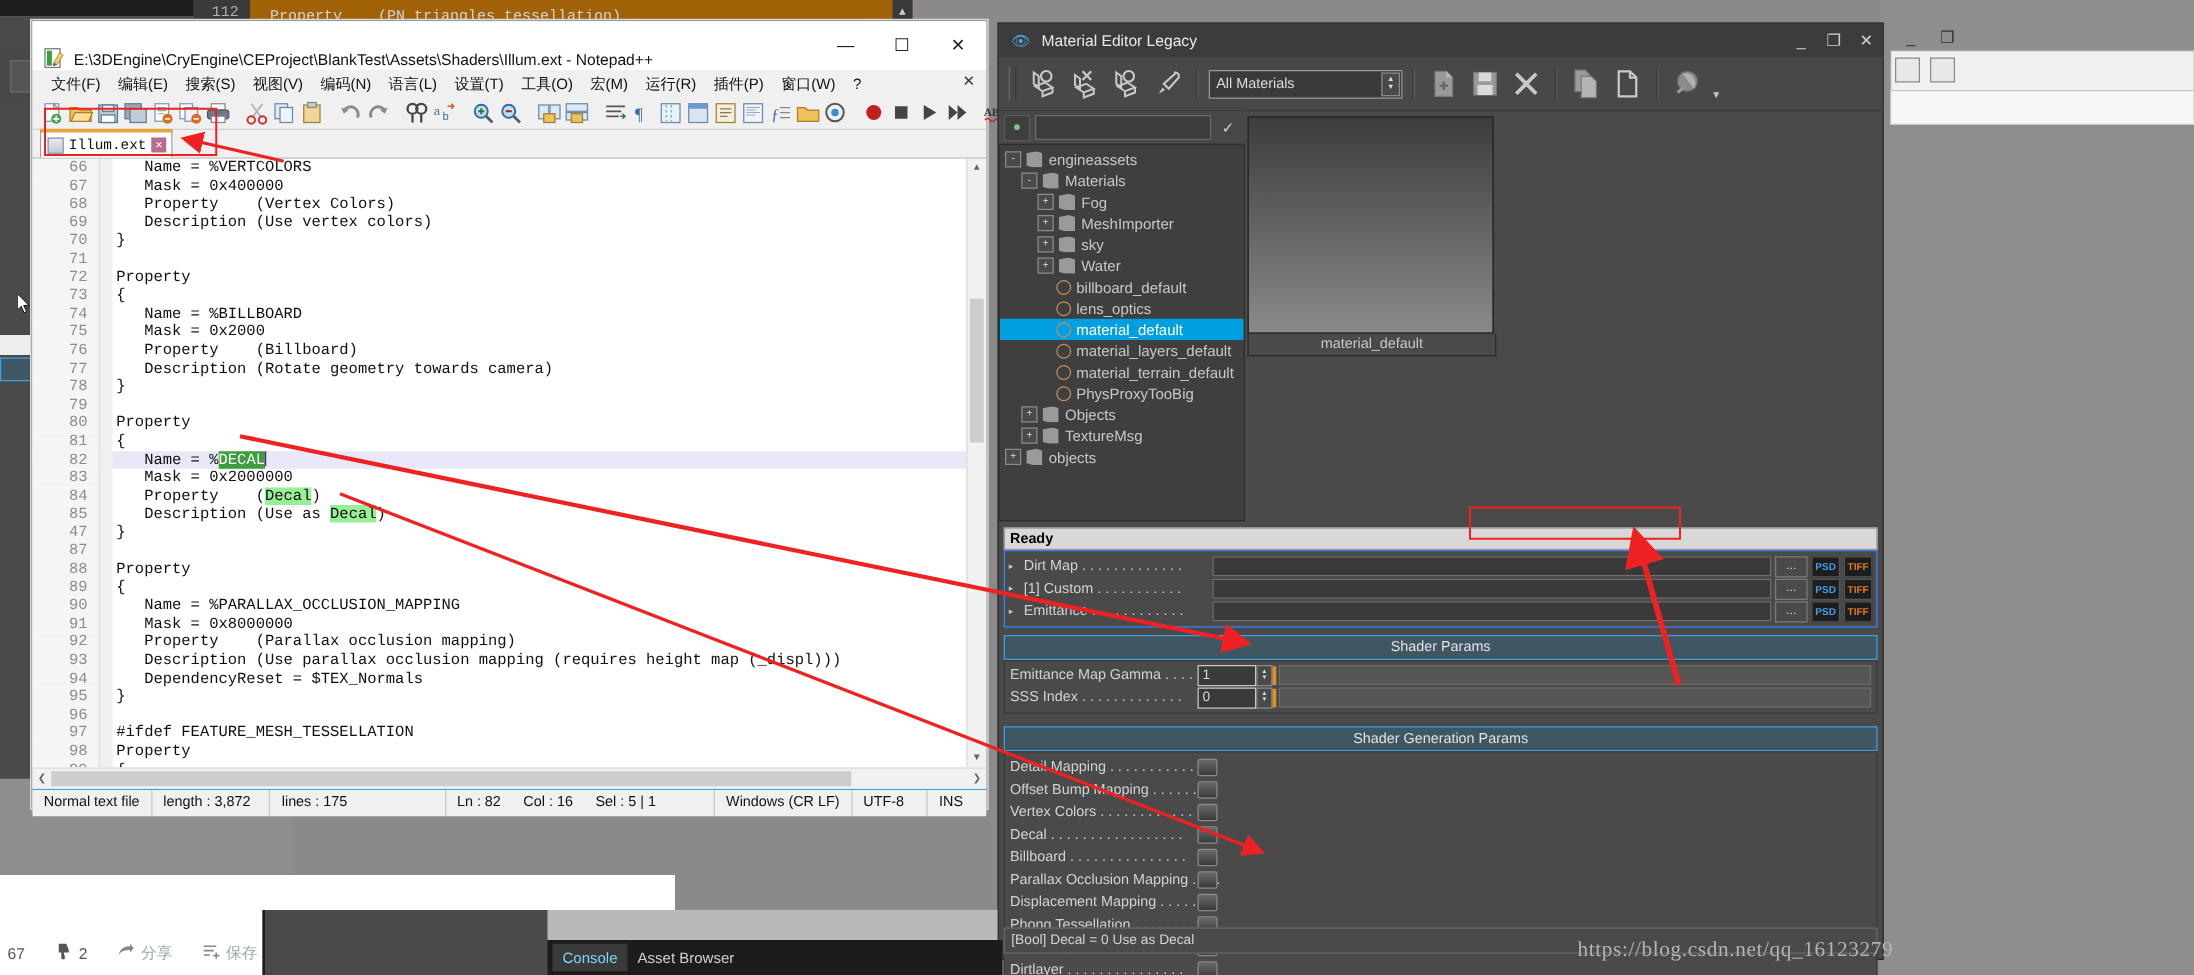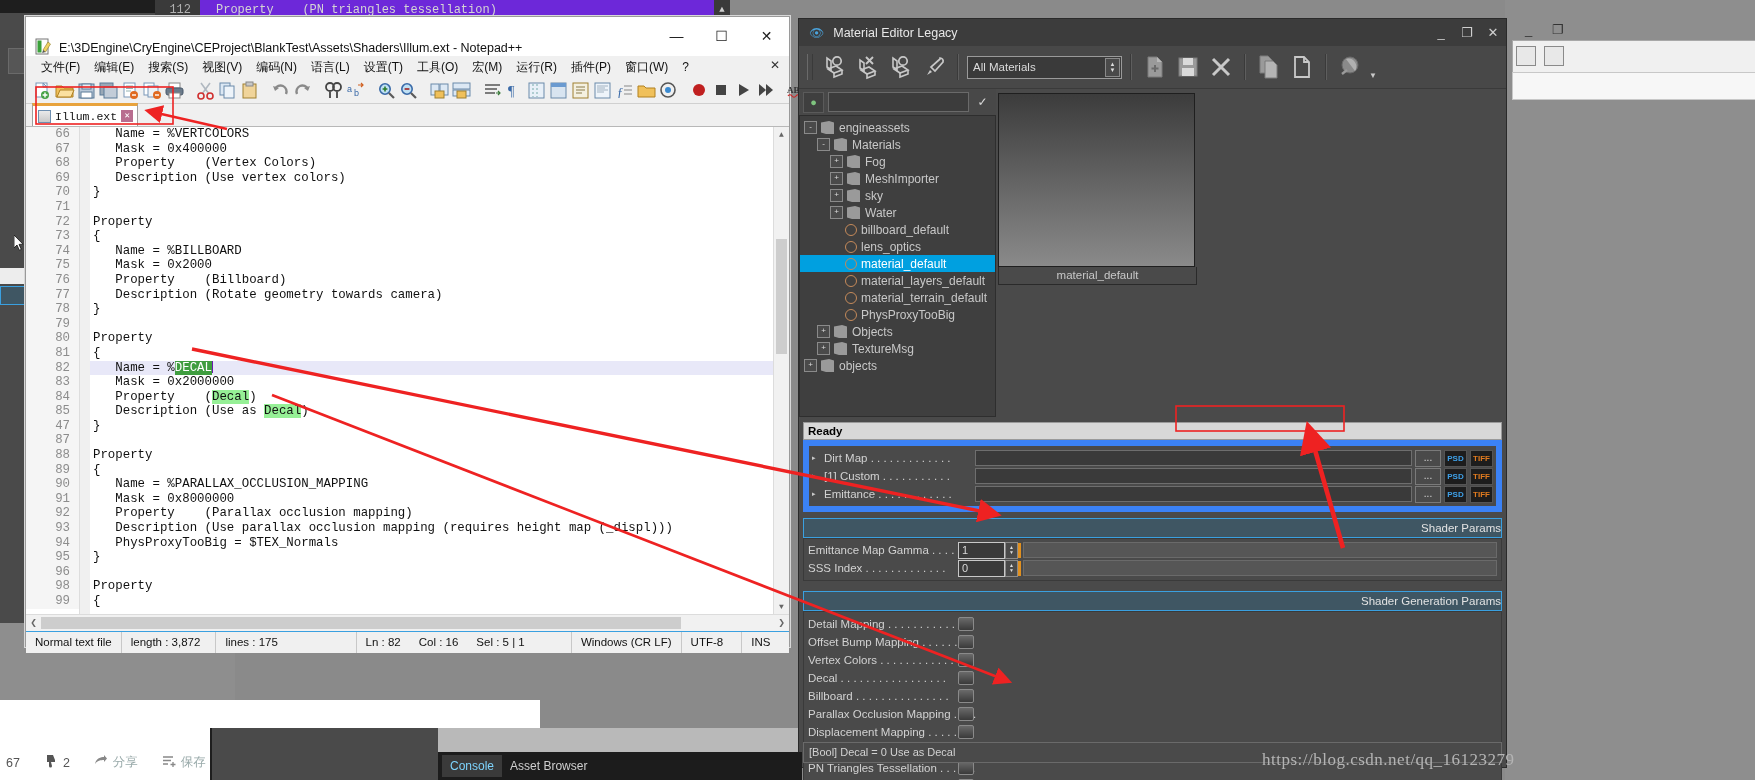--- a/index.html
+++ b/index.html
@@ -12,22 +12,22 @@
   }
   .abs{position:absolute;}
 
   
   #desktop{position:absolute;inset:0;background:#8e8e8e;}
   #bg-dark-strip{position:absolute;left:0;top:0;width:235px;height:13px;background:#1e1e1e;}
   #bg-white-band{position:absolute;left:0;top:700px;width:540px;height:80px;background:#fff;}
   #bg-mid-gray{position:absolute;left:235px;top:0;width:1520px;height:780px;background:#8a8a8a;}
 
   
-  #top-strip{position:absolute;left:155px;top:0;width:575px;height:20px;background:#6d28d9;color:#d4d4d4;
-     font-family:"Liberation Mono",monospace;font-size:12px;display:flex;align-items:center;}
+  #top-strip{position:absolute;left:155px;top:0;width:575px;height:20px;background:#a16207;color:#d4d4d4;
+     font-family:"Liberation Mono",monospace;font-size:12px;display:flex;align-items:flex-end;}
   #top-strip .ln{width:36px;text-align:right;padding-right:9px;color:#b0b0b0;background:#3a3a3a;height:20px;line-height:20px;}
   #top-strip .tx{padding-left:16px;white-space:pre;}
   #top-strip .scr{position:absolute;right:0;top:0;width:16px;height:20px;background:#3a3a3a;color:#cfcfcf;
      text-align:center;font-size:9px;line-height:20px;}
 
   
   #npp{position:absolute;left:25px;top:16px;width:763px;height:629px;background:#f0f0f0;
       border:1px solid #9a9a9a;box-shadow:0 0 0 1px #d8d8d8;}
   #npp-title{height:38px;background:#ffffff;display:flex;align-items:flex-end;border-bottom:1px solid #ffffff;}
   #npp-icon{width:17px;height:17px;margin:0 7px 0 9px;flex:none;position:relative;}
@@ -100,34 +100,34 @@
   .tball{width:10px;height:10px;margin-right:4px;flex:none;border:1.5px solid #c58a5a;border-radius:50%;}
   .tind{flex:none;}
 
   #me-right{flex:1;padding:4px 4px 0 2px;}
   #me-preview{width:195px;height:172px;background:linear-gradient(#3c3c3c,#8a8a8a);border:1px solid #1f1f1f;}
   #me-preview-label{width:197px;height:17px;background:#4a4a4a;border:1px solid #2a2a2a;border-top:none;
      color:#c8c8c8;font-size:11.5px;text-align:center;line-height:17px;}
 
   #me-ready{margin:5px 4px 0 4px;height:16px;background:#d8d8d8;color:#000;font-weight:bold;font-size:11.5px;
      line-height:16px;padding-left:4px;border:1px solid #9a9a9a;}
-  #me-texpanel{margin:0 4px;background:#4a4a4a;border:6px solid #3b82f6;padding:3px 0;}
+  #me-texpanel{margin:0 4px;background:#4a4a4a;border:1px solid #3b82f6;padding:3px 0;}
   .texrow{height:18px;display:flex;align-items:center;padding:0 3px;gap:3px;}
   .texrow .arr{width:9px;color:#c8c8c8;font-size:7px;}
   .texrow .lab{width:148px;color:#d2d2d2;font-size:11.5px;white-space:nowrap;overflow:hidden;}
   .texrow .fld{flex:1;height:14px;background:#3a3a3a;border:1px solid #6e6e6e;}
   .texrow .dots{width:24px;height:15px;background:#4a4a4a;border:1px solid #7a7a7a;color:#d8d8d8;font-size:10px;
      text-align:center;line-height:13px;}
   .texrow .psd{width:21px;height:15px;background:#1d1d1d;color:#3ea0e8;font-size:8px;font-weight:bold;
      text-align:center;line-height:15px;border:1px solid #555;}
   .texrow .tiff{width:21px;height:15px;background:#1d1d1d;color:#e07b20;font-size:8px;font-weight:bold;
      text-align:center;line-height:15px;border:1px solid #555;}
 
   .sectionhdr{margin:6px 4px 0 4px;height:18px;background:#3f5663;border:1px solid #3aa0e0;color:#e2e2e2;
-     font-size:11.5px;text-align:right;line-height:18px;position:relative;}
+     font-size:11.5px;text-align:center;line-height:18px;position:relative;}
   #me-shaderparams{margin:0 4px;background:#4a4a4a;border:1px solid #3a3a3a;padding:2px 0 3px 0;}
   .sprow{height:18px;display:flex;align-items:center;padding-left:4px;gap:0;}
   .sprow .lab{width:150px;color:#d2d2d2;font-size:11.5px;white-space:nowrap;}
   .sprow .num{width:42px;height:15px;background:#3a3a3a;border:1px solid #c8c8c8;color:#d8d8d8;
      font-size:11px;padding-left:3px;line-height:15px;}
   .sprow .spin{width:11px;height:15px;background:#4a4a4a;border:1px solid #8a8a8a;display:flex;flex-direction:column;
      align-items:center;justify-content:center;color:#ddd;font-size:5px;line-height:5px;}
   .sprow .orange{width:3px;height:15px;background:#e09020;}
   .sprow .slider{flex:1;height:14px;background:#565656;border:1px solid #6a6a6a;margin-left:2px;margin-right:4px;}
 
@@ -427,23 +427,24 @@
         <div class="row"><span class="ln">84</span><span class="code"><span>   Property    (</span><span class="grn">Decal</span><span>)</span></span></div>
         <div class="row"><span class="ln">85</span><span class="code"><span>   Description (Use as </span><span class="grn">Decal</span><span>)</span></span></div>
         <div class="row"><span class="ln">47</span><span class="code"><span>}</span></span></div>
         <div class="row"><span class="ln">87</span><span class="code"></span></div>
         <div class="row"><span class="ln">88</span><span class="code"><span>Property</span></span></div>
         <div class="row"><span class="ln">89</span><span class="code"><span>{</span></span></div>
         <div class="row"><span class="ln">90</span><span class="code"><span>   Name = %PARALLAX_OCCLUSION_MAPPING</span></span></div>
         <div class="row"><span class="ln">91</span><span class="code"><span>   Mask = 0x8000000</span></span></div>
         <div class="row"><span class="ln">92</span><span class="code"><span>   Property    (Parallax occlusion mapping)</span></span></div>
         <div class="row"><span class="ln">93</span><span class="code"><span>   Description (Use parallax occlusion mapping (requires height map (_displ)))</span></span></div>
-        <div class="row"><span class="ln">94</span><span class="code"><span>   PhysProxyTooBig = $TEX_Normals</span></span></div>
+        <div class="row"><span class="ln">94</span><span class="code"><span>   DependencyReset = $TEX_Normals</span></span></div>
         <div class="row"><span class="ln">95</span><span class="code"><span>}</span></span></div>
         <div class="row"><span class="ln">96</span><span class="code"></span></div>
+        <div class="row"><span class="ln">97</span><span class="code"><span>#ifdef FEATURE_MESH_TESSELLATION</span></span></div>
         <div class="row"><span class="ln">98</span><span class="code"><span>Property</span></span></div>
         <div class="row"><span class="ln">99</span><span class="code"><span>{</span></span></div>
       </div>
     <div id="npp-vscroll">
       <span class="arr" style="top:0;">▲</span>
       <div class="thumb"></div>
       <span class="arr" style="bottom:0;">▼</span>
     </div>
   </div>
 

